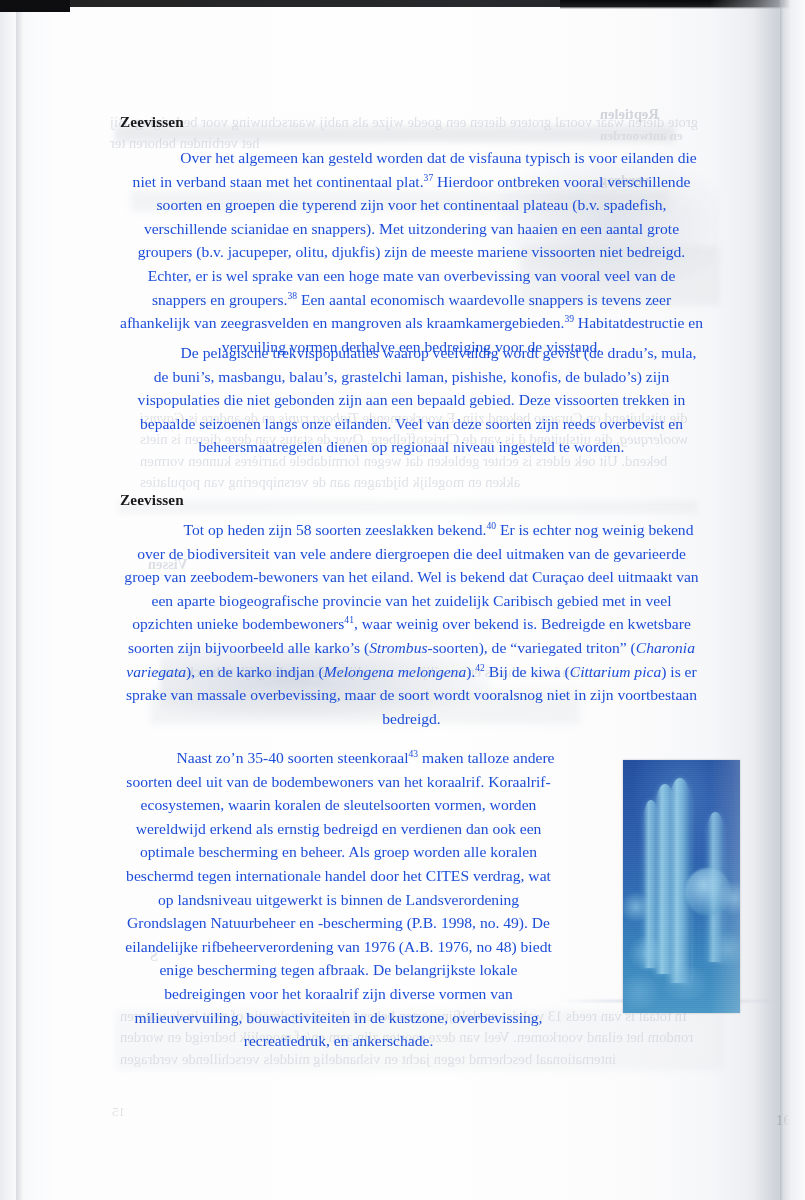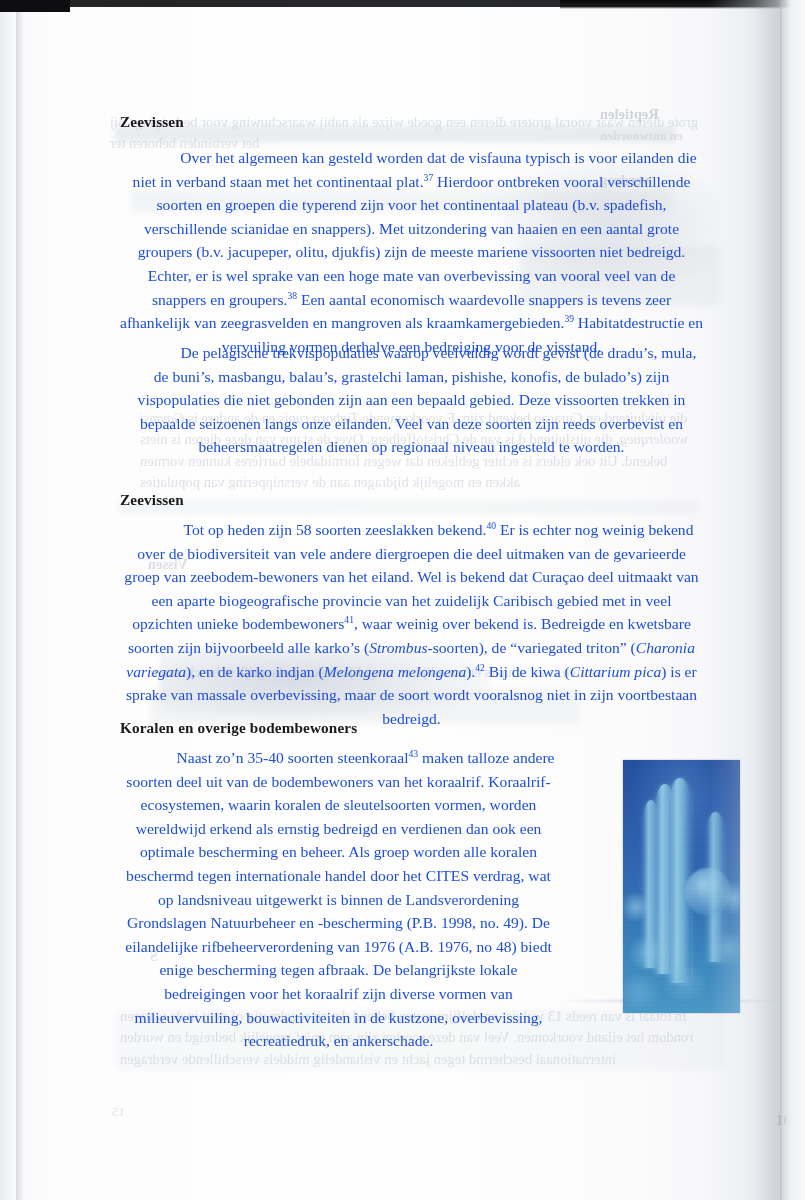--- a/index.html
+++ b/index.html
@@ -292,21 +292,20 @@
     <h2 class="sec-head" style="left:120px; top:100px;">Zeevissen</h2>
 
     <div class="para" id="p1" style="left:120px; top:146px; width:583px;"><span class="ind"></span>Over het algemeen kan gesteld worden dat de visfauna typisch is voor eilanden die niet in verband staan met het continentaal plat.<sup>37</sup> Hierdoor ontbreken vooral verschillende soorten en groepen die typerend zijn voor het continentaal plateau (b.v. spadefish, verschillende scianidae en snappers). Met uitzondering van haaien en een aantal grote groupers (b.v. jacupeper, olitu, djukfis) zijn de meeste mariene vissoorten niet bedreigd. Echter, er is wel sprake van een hoge mate van overbevissing van vooral veel van de snappers en groupers.<sup>38</sup> Een aantal economisch waardevolle snappers is tevens zeer afhankelijk van zeegrasvelden en mangroven als kraamkamergebieden.<sup>39</sup> Habitatdestructie en vervuiling vormen derhalve een bedreiging voor de visstand.</div>
 
     <div class="para" id="p2" style="left:120px; top:341px; width:583px;"><span class="ind"></span>De pelagische trekvispopulaties waarop veelvuldig wordt gevist (de dradu’s, mula, de buni’s, masbangu, balau’s, grastelchi laman, pishishe, konofis, de bulado’s) zijn vispopulaties die niet gebonden zijn aan een bepaald gebied. Deze vissoorten trekken in bepaalde seizoenen langs onze eilanden. Veel van deze soorten zijn reeds overbevist en beheersmaatregelen dienen op regionaal niveau ingesteld te worden.</div>
 
     <h2 class="sec-head" style="left:120px; top:478px;">Zeevissen</h2>
 
     <div class="para" id="p3" style="left:120px; top:518px; width:583px;"><span class="ind"></span>Tot op heden zijn 58 soorten zeeslakken bekend.<sup>40</sup> Er is echter nog weinig bekend over de biodiversiteit van vele andere diergroepen die deel uitmaken van de gevarieerde groep van zeebodem-bewoners van het eiland. Wel is bekend dat Curaçao deel uitmaakt van een aparte biogeografische provincie van het zuidelijk Caribisch gebied met in veel opzichten unieke bodembewoners<sup>41</sup>, waar weinig over bekend is. Bedreigde en kwetsbare soorten zijn bijvoorbeeld alle karko’s (<i>Strombus</i>-soorten), de “variegated triton” (<i>Charonia variegata</i>), en de karko indjan (<i>Melongena melongena</i>).<sup>42</sup> Bij de kiwa (<i>Cittarium pica</i>) is er sprake van massale overbevissing, maar de soort wordt vooralsnog niet in zijn voortbestaan bedreigd.</div>
 
-    <h2 class="sec-head" style="left:120px; top:706px;">Koralen en overige bodembewoners</h2>
 
     <div class="para" id="p4" style="left:120px; top:746px; width:437px;"><span class="ind"></span>Naast zo’n 35-40 soorten steenkoraal<sup>43</sup> maken talloze andere soorten deel uit van de bodembewoners van het koraalrif. Koraalrif-ecosystemen, waarin koralen de sleutelsoorten vormen, worden wereldwijd erkend als ernstig bedreigd en verdienen dan ook een optimale bescherming en beheer. Als groep worden alle koralen beschermd tegen internationale handel door het CITES verdrag, wat op landsniveau uitgewerkt is binnen de Landsverordening Grondslagen Natuurbeheer en -bescherming (P.B. 1998, no. 49). De eilandelijke rifbeheerverordening van 1976 (A.B. 1976, no 48) biedt enige bescherming tegen afbraak. De belangrijkste lokale bedreigingen voor het koraalrif zijn diverse vormen van milieuvervuiling, bouwactiviteiten in de kustzone, overbevissing, recreatiedruk, en ankerschade.</div>
 
     <figure class="photo">
       <div class="water"></div>
       <div class="glow"></div>
 
       <div class="pillar" style="left:20px;  top:40px;  width:16px; height:168px; opacity:.92;"></div>
       <div class="pillar" style="left:32px;  top:24px;  width:20px; height:190px;"></div>
       <div class="pillar" style="left:46px;  top:18px;  width:22px; height:205px;"></div>

